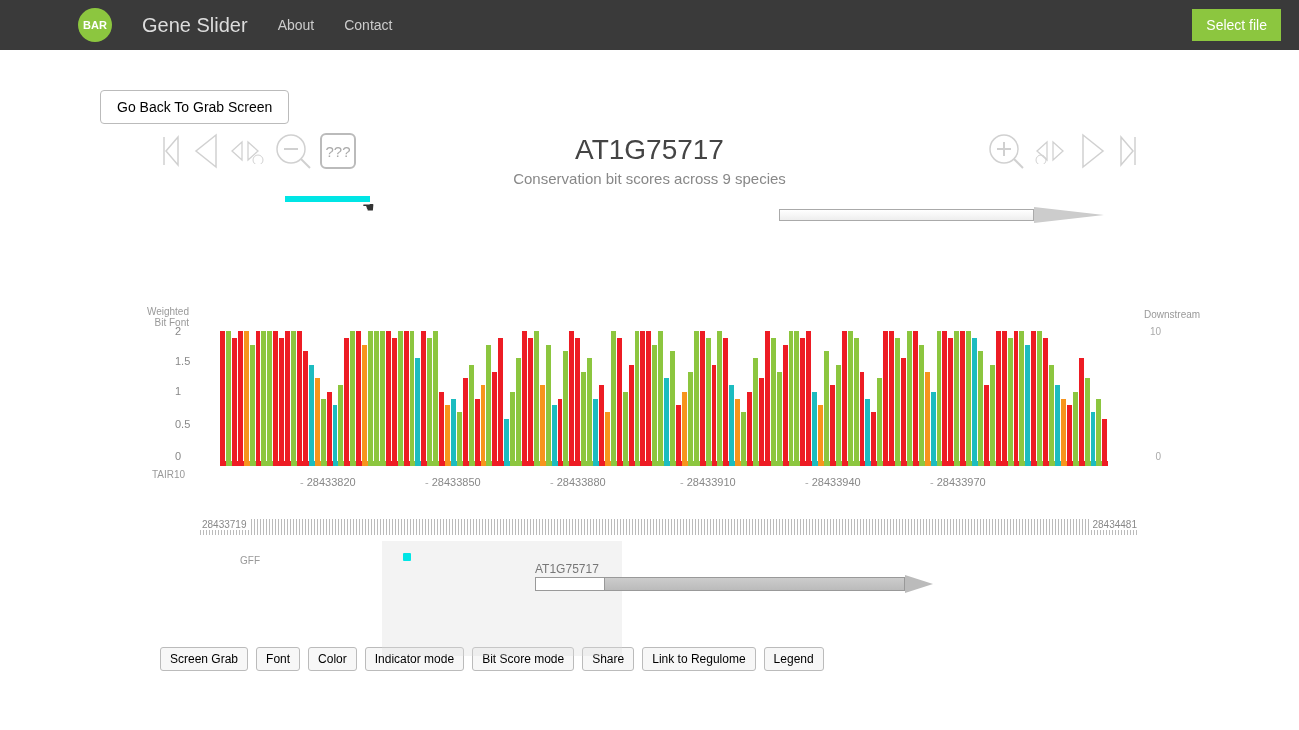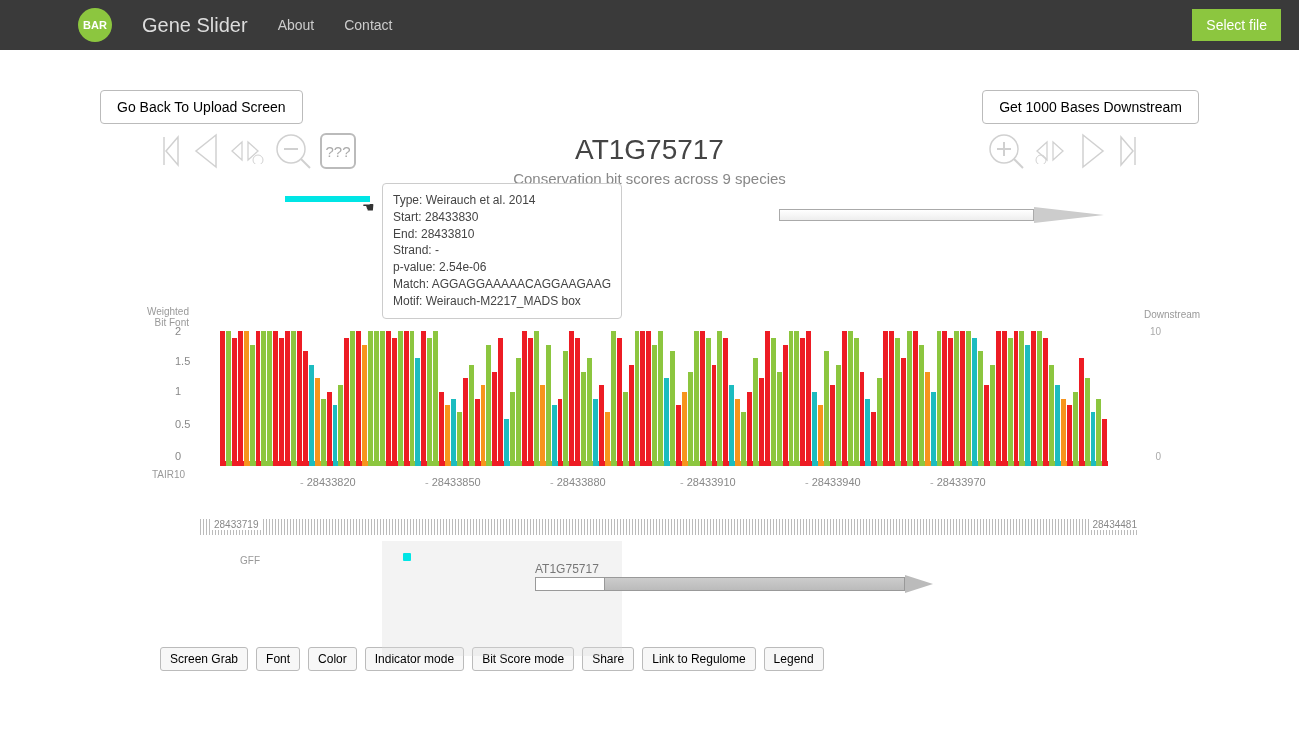--- a/index.html
+++ b/index.html
@@ -79,22 +79,21 @@
   <div class="logo">BAR</div>
   <div class="app-title">Gene Slider</div>
   <a class="nav-link">About</a>
   <a class="nav-link">Contact</a>
   <div class="spacer"></div>
   <button class="select-file-btn">Select file</button>
 </div>
 
 <div class="main">
   <div class="row-buttons">
-    <button class="std-btn">Go Back To Upload Screen</button>
-    <button class="std-btn">Get 1000 Bases Downstream</button>
+    <button class="std-btn">Go Back To Grab Screen</button>
   </div>
 
   <div class="hero">
     <div class="gene-title">AT1G75717</div>
     <div class="subtitle">Conservation bit scores across 9 species</div>
   </div>
 
   <div class="controls-row">
     <div class="ctrl-left">
       <span class="icon-btn">
@@ -146,29 +145,20 @@
         <svg class="icon" width="22" height="34">
             <path d="M18 3 V31 M4 3 L16 17 L4 31 Z" fill="none" stroke="#999" stroke-width="1.5"></path>
           </svg>
       </span>
     </div>
   </div>
 
   <div class="tooltip-region">
     <div class="cyan-bar"></div>
     <div class="pointer-cursor">☚</div>
-    <div class="tooltip-pop">
-      <div>Type: Weirauch et al. 2014</div>
-      <div>Start: 28433830</div>
-      <div>End: 28433810</div>
-      <div>Strand: -</div>
-      <div>p-value: 2.54e-06</div>
-      <div>Match: AGGAGGAAAAACAGGAAGAAG</div>
-      <div>Motif: Weirauch-M2217_MADS box</div>
-    </div>
     <div class="guide-arrow">
       <div class="shaft"></div>
         <div class="head"></div>
     </div>
   </div>
 
   <div class="chart-area">
     <div class="ylabel">
       <span>Weighted</span><br><span>Bit Font</span>
     </div>
@@ -494,21 +484,21 @@
         <div class="xtick" style="left: 225px;"><span class="dash">-</span>28433850</div>
         <div class="xtick" style="left: 350px;"><span class="dash">-</span>28433880</div>
         <div class="xtick" style="left: 480px;"><span class="dash">-</span>28433910</div>
         <div class="xtick" style="left: 605px;"><span class="dash">-</span>28433940</div>
         <div class="xtick" style="left: 730px;"><span class="dash">-</span>28433970</div>
       </div>
   </div>
 
   <div class="overview">
     <div class="ov-bg"></div>
-    <div class="ov-end" style="left:12px">28433719</div>
+    <div class="ov-end" style="left:0">28433719</div>
     <div class="ov-end" style="right:0">28434481</div>
   </div>
 
   <div class="gff-row">
     <div class="gray-zone"></div>
     <div class="gff-label">GFF</div>
     <div class="cyan-dot"></div>
     <div class="gene-arrow-label">AT1G75717</div>
     <div class="gene-arrow">
       <div class="body"></div>

